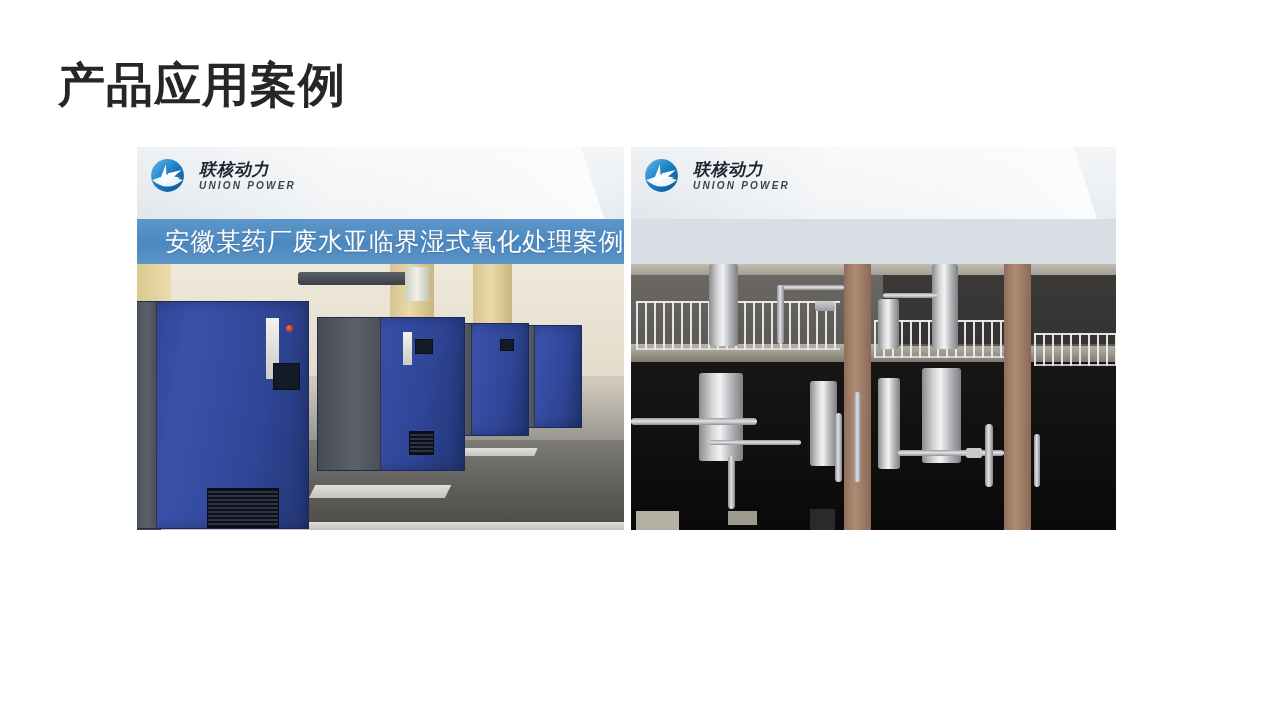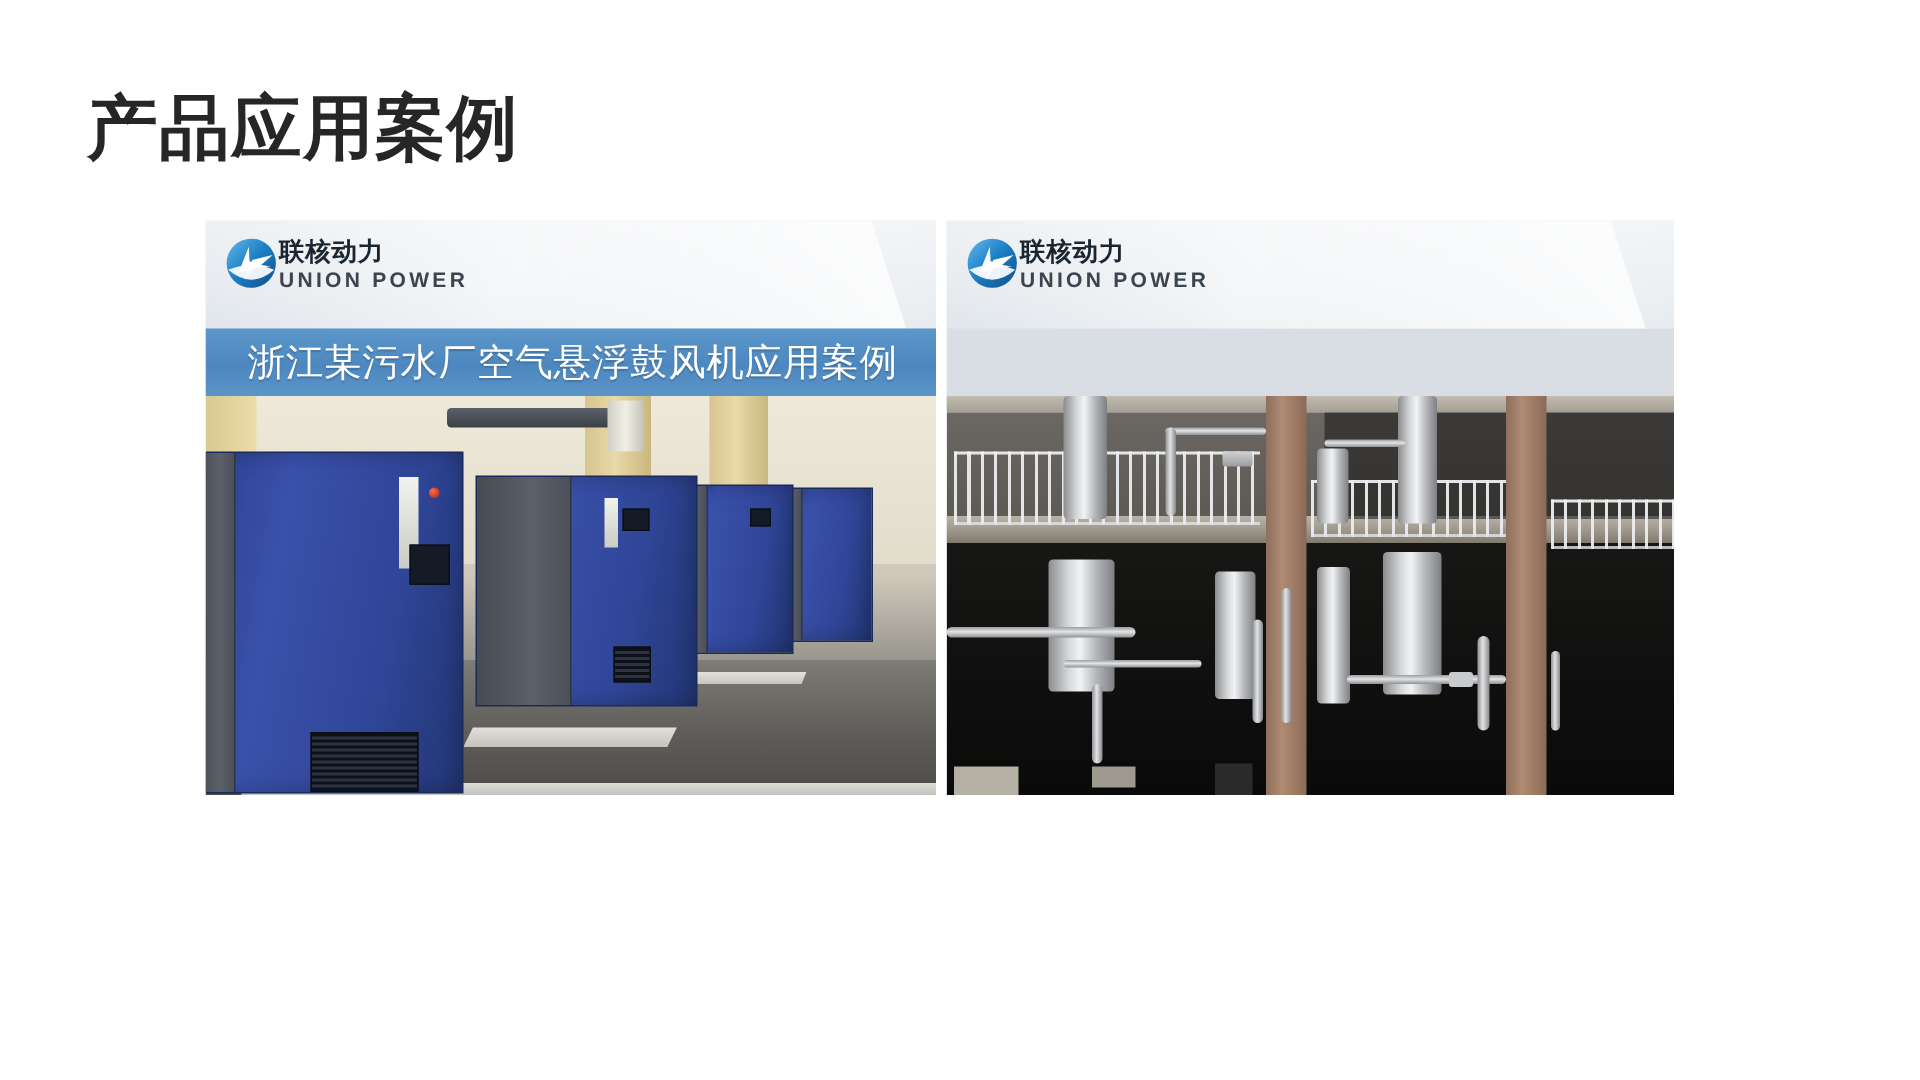--- a/index.html
+++ b/index.html
@@ -65,42 +65,43 @@
     transform: rotate(-18deg);
   }
 
   
   .logo {
     position: absolute;
     left: 13px;
     top: 11px;
     display: flex;
     align-items: center;
-    gap: 1px;
+    gap: 14px;
     z-index: 5;
+    font-style: italic;
   }
   .logo-mark {
     width: 35px; height: 35px;
     flex: none;
     position: relative;
   }
   .logo-text {
     display: flex;
     flex-direction: column;
     justify-content: center;
     line-height: 1;
   }
   .logo-cn {
     font-size: 17px;
     font-weight: bold;
     color: #1b2530;
     letter-spacing: 0.5px;
   }
   .logo-en {
-    font-size: 14px;
+    font-size: 10px;
     font-weight: bold;
     color: #3b4550;
     letter-spacing: 2.2px;
     margin-top: 3px;
   }
 
   
   .caption-bar {
     position: absolute;
     left: 0; right: 0;
@@ -260,21 +261,21 @@
           <path d="M33 28 L58 22 L44 34 L56 36 L33 38 Z" fill="#ffffff"></path>
         </svg>
       </span>
       <span class="logo-text">
         <span class="logo-cn">联核动力</span>
         <span class="logo-en">UNION POWER</span>
       </span>
     </div>
 
     <div class="caption-bar">
-      <span class="caption-text">浙江某污水厂空气悬浮鼓风机应用案例</span>
+      <span class="caption-text">安徽某药厂废水亚临界湿式氧化处理案例</span>
     </div>
 
     <div class="photo">
       <div class="ph-l-bg"></div>
       <div class="ph-l-wall"></div>
       <div class="ph-l-pillar" style="left:52%; width:9%;"></div>
       <div class="ph-l-pillar" style="left:69%; width:8%;"></div>
       <div class="ph-l-pillar" style="left:0%;  width:7%; height:20%; background:linear-gradient(90deg,#d9c88f,#ecdcab);"></div>
       <div class="ph-l-floor"></div>
       <div class="ph-l-floorlight" style="left:36%; bottom:12%; width:28%; height:5%; transform:skewX(-26deg);"></div>

